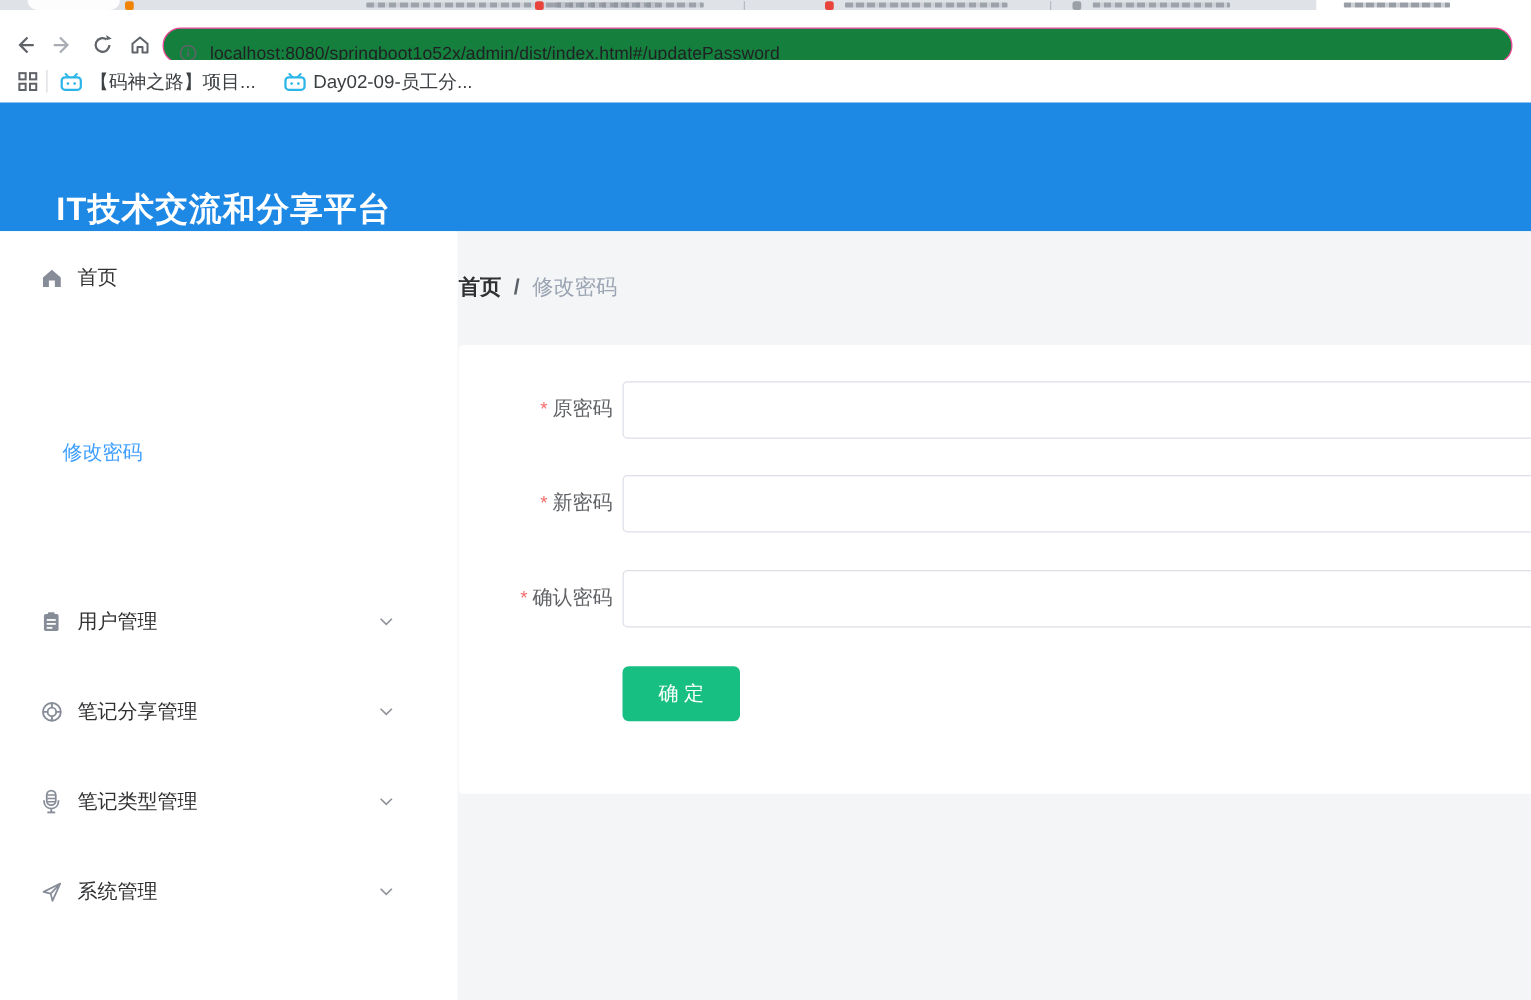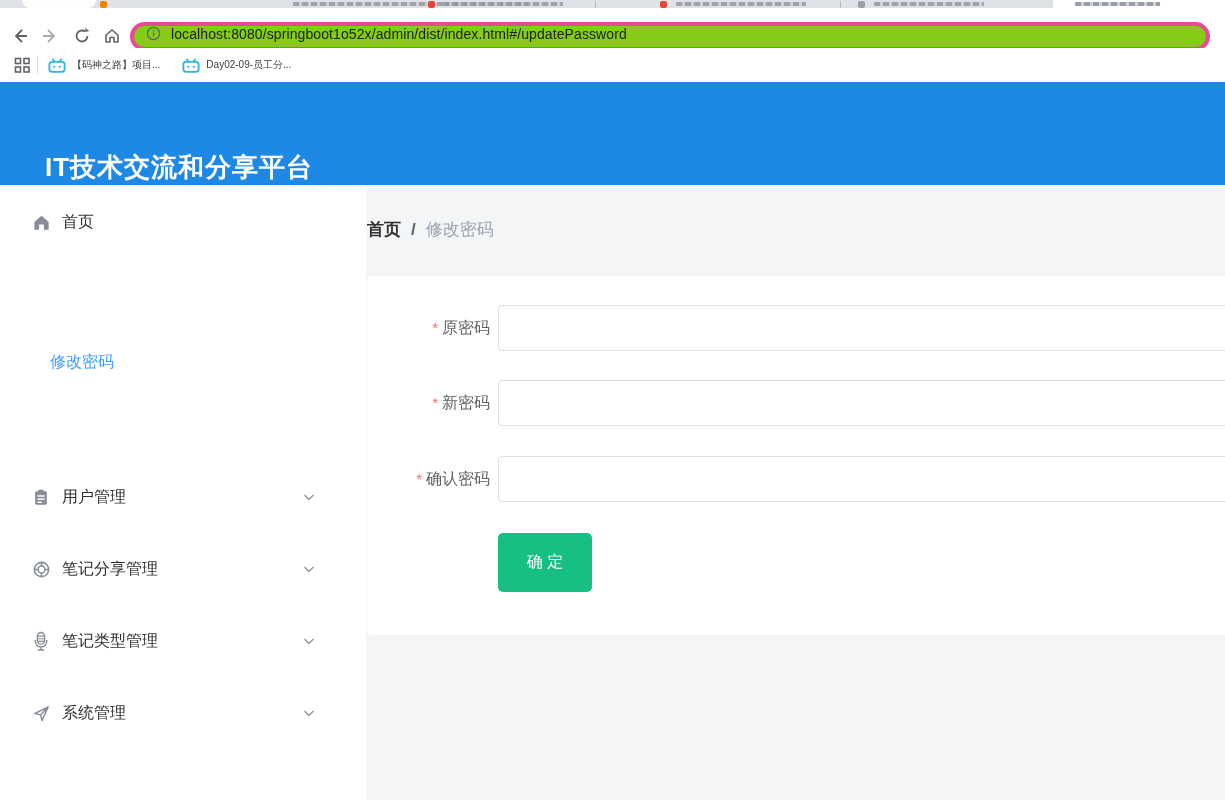--- a/index.html
+++ b/index.html
@@ -10,28 +10,28 @@
   
   #tabstrip { left:0; top:0; width:1225px; height:8px; background:#dfe2e7; }
   .tabstrip-right-end { left:1053px; top:0; width:172px; height:8px; background:#fff; }
   .tab-bottom-white { left:22px; top:0; width:74px; height:8px; background:#fdfdfd; border-radius:0 0 8px 8px; }
   .fav { top:1px; width:7px; height:7px; border-radius:2px; }
   .smudge { top:2px; height:4px; background:repeating-linear-gradient(90deg,#8d939c 0 6px,#c9ccd2 6px 9px); opacity:.8; border-radius:1px; }
   .tab-sep { top:1px; width:1px; height:7px; background:#b6bac1; }
 
   #toolbar { left:0; top:8px; width:1225px; height:40px; background:#fff; }
   .nav-btn { top:14px; width:28px; height:28px; display:flex; align-items:center; justify-content:center; }
-  #urlbar { left:130px; top:14px; width:1080px; height:29px; background:#84cc16;
-    border:4px solid #ec4899; border-radius:15px; display:flex; align-items:flex-start; padding-left:12px; }
+  #urlbar { left:130px; top:14px; width:1080px; height:29px; background:#15803d;
+    border:1px solid #ec4899; border-radius:15px; display:flex; align-items:flex-end; padding-left:12px; }
   #url-text { font-size:14px; color:#202124; margin-left:10px; letter-spacing:.1px; }
 
   #bookmarks-bar { left:0; top:48px; width:1225px; height:34px; background:#fff; display:flex; align-items:center; }
   .bm-divider { width:1px; height:18px; background:#dadce0; margin:0 10px 0 6px; }
   .bookmark { display:flex; align-items:center; gap:6px; margin-right:22px; }
-  .bookmark span { font-size:10px; color:#3c4043; }
+  .bookmark span { font-size:15px; color:#3c4043; }
 
   
   #app-header { left:0; top:82px; width:1225px; height:103px; background:#1e88e5; display:flex; align-items:flex-end; }
   #app-title { color:#fff; font-size:26px; font-weight:bold; margin-left:45px; letter-spacing:1px; }
 
   #sidebar { left:0; top:185px; width:366px; height:615px; background:#fff; }
   .menu-item { left:0; width:366px; height:40px; display:flex; align-items:center; cursor:pointer; }
   .menu-icon { position:absolute; left:31px; width:20px; height:20px; display:flex; align-items:center; justify-content:center; }
   .menu-label { position:absolute; left:62px; font-size:16px; color:#303133; }
   .submenu-label { position:absolute; left:50px; font-size:16px; color:#303133; }
@@ -44,21 +44,21 @@
   #breadcrumb .sep { color:#5a6068; margin:0 10px; font-weight:600; }
   #breadcrumb .current { color:#9aa4b2; }
 
   #form-card { position:absolute; left:1px; top:91px; width:890px; height:359px; background:#fff; border-radius:4px 0 0 4px; }
   .form-row { position:absolute; left:0; height:46px; }
   .form-label { position:absolute; left:0; width:123px; height:46px; line-height:46px;
     text-align:right; font-size:16px; color:#606266; white-space:nowrap; }
   .req { color:#f56c6c; margin-right:4px; font-size:15px; }
   .form-input { position:absolute; left:131px; top:0; width:758px; height:46px; background:#fff;
     border:1px solid #dcdfe6; border-radius:4px; outline:none; padding:0 15px; font-size:15px; color:#303133; }
-  #submit-btn { position:absolute; left:131px; top:257px; width:94px; height:59px; background:#17bf82;
+  #submit-btn { position:absolute; left:131px; top:257px; width:94px; height:44px; background:#17bf82;
     border:none; border-radius:5px; color:#fff; font-size:16px; cursor:pointer;
     font-family:"Liberation Sans","DejaVu Sans",sans-serif; }
 
   svg { display:block; }
 </style>
 </head>
 <body>
 
 <div id="tabstrip" class="abs">
   <div class="abs tab-bottom-white"></div>

